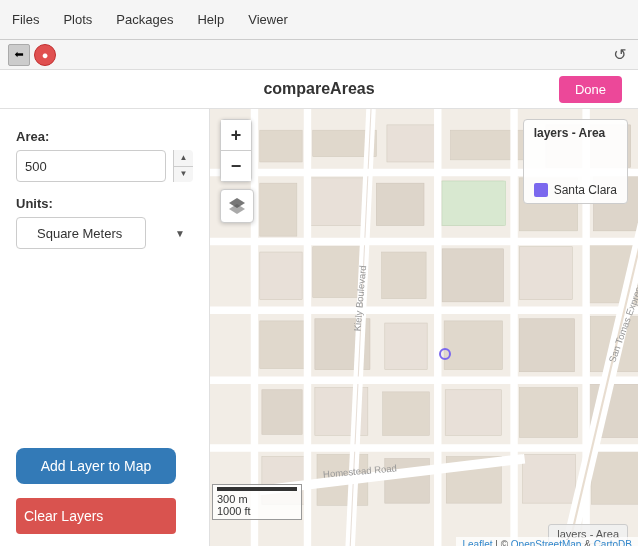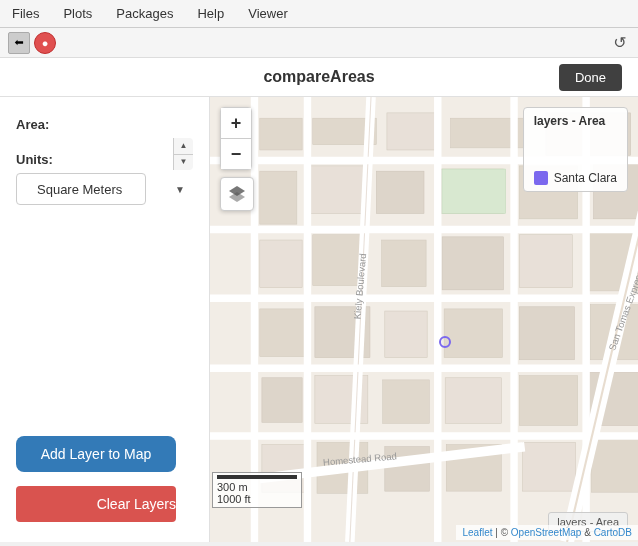--- a/index.html
+++ b/index.html
@@ -12,21 +12,21 @@
       overflow: hidden;
     }
 
     
     .menu-bar {
       display: flex;
       align-items: center;
       background: #f5f5f5;
       border-bottom: 1px solid #ccc;
       padding: 4px 8px;
-      height: 28px;
+      height: 40px;
       gap: 16px;
     }
     .menu-item {
       font-size: 13px;
       color: #333;
       cursor: pointer;
       padding: 2px 4px;
     }
 
     
@@ -77,21 +77,21 @@
       position: relative;
     }
     .title-text {
       font-size: 16px;
       font-weight: bold;
       color: #333;
     }
     .done-btn {
       position: absolute;
       right: 16px;
-      background: #404040;
+      background: #ec4899;
       color: white;
       border: none;
       border-radius: 4px;
       padding: 6px 16px;
       font-size: 13px;
       cursor: pointer;
     }
 
     
     .body-area {
@@ -194,25 +194,25 @@
       width: 160px;
       text-align: center;
       margin-bottom: 10px;
     }
 
     .clear-layers-btn {
       background: #d9534f;
       color: white;
       border: none;
       border-radius: 4px;
-      padding: 10px 0;
+      padding: 10px 8px;
       font-size: 14px;
       cursor: pointer;
       width: 160px;
-      text-align: right;
+      text-align: left;
     }
 
     
     .map-area {
       flex: 1;
       position: relative;
       overflow: hidden;
       background: #e8e0d8;
     }
 
@@ -381,20 +381,21 @@
   <div class="title-bar">
     <span class="title-text">compareAreas</span>
     <button class="done-btn">Done</button>
   </div>
 
   <div class="body-area">
 
     <div class="left-panel">
       <div class="form-label">Area:</div>
       <div class="form-input-wrap">
+        <input type="number" class="form-input" value="500" style="">
         <div class="spinner-arrows">
           <button class="spinner-up">▲</button>
           <button class="spinner-down">▼</button>
         </div>
       </div>
 
       <div class="form-label">Units:</div>
       <div class="select-wrap">
         <select class="form-select">
           <option>Square Meters</option>

